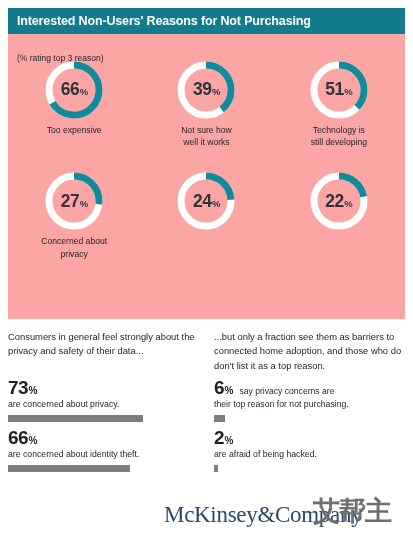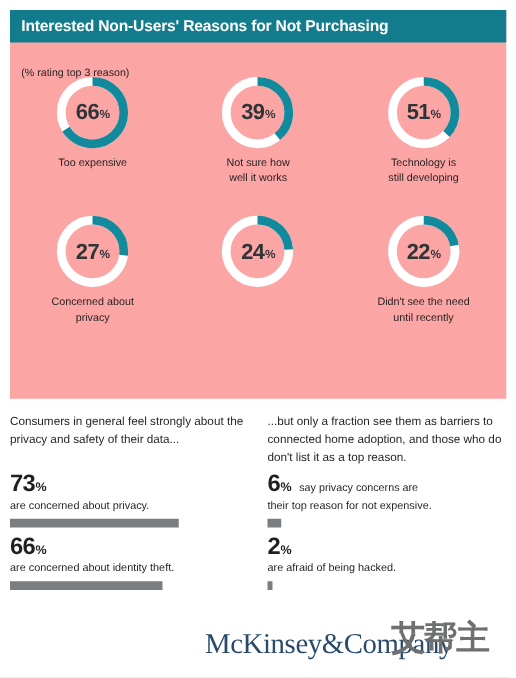--- a/index.html
+++ b/index.html
@@ -291,21 +291,20 @@
           <div class="donut-wrap">
             <svg width="64" height="64" viewBox="0 0 64 64">
               <circle cx="32" cy="32" r="25" fill="none" stroke="#ffffff" stroke-width="7"></circle>
               <circle cx="32" cy="32" r="25" fill="none" stroke="#128a9c" stroke-width="7" stroke-dasharray="34.56 122.52" stroke-dashoffset="0"></circle>
             </svg>
             <div class="donut-value">
               <span class="donut-num">22</span>
               <span class="donut-pct">%</span>
             </div>
           </div>
-          <div class="donut-label">Didn't see the need<br>until recently</div>
         </div>
       </div>
   </div>
 </div>
 
 <div class="bottom">
 
   <div class="col col-left">
     <p class="col-intro">Consumers in general feel strongly about the privacy and safety of their data...</p>
     <div id="left-stats">
@@ -330,21 +329,21 @@
 
   <div class="col col-right">
     <p class="col-intro">...but only a fraction see them as barriers to connected home adoption, and those who do don't list it as a top reason.</p>
     <div id="right-stats">
         <div class="stat-block" style="top: 48px;">
           <div class="stat-head">
             <span class="stat-num">6</span>
             <span class="stat-pct">%</span>
             <span class="stat-inline-text">say privacy concerns are</span>
           </div>
-          <div class="stat-desc">their top reason for not expensive.</div>
+          <div class="stat-desc">their top reason for not purchasing.</div>
           <div class="stat-bar" style="width: 11.1px; background: rgb(123, 126, 129);"></div>
         </div>
         <div class="stat-block" style="top: 98px;">
           <div class="stat-head">
             <span class="stat-num">2</span>
             <span class="stat-pct">%</span>
           </div>
           <div class="stat-desc">are afraid of being hacked.</div>
           <div class="stat-bar" style="width: 3.7px; background: rgb(123, 126, 129);"></div>
         </div>

